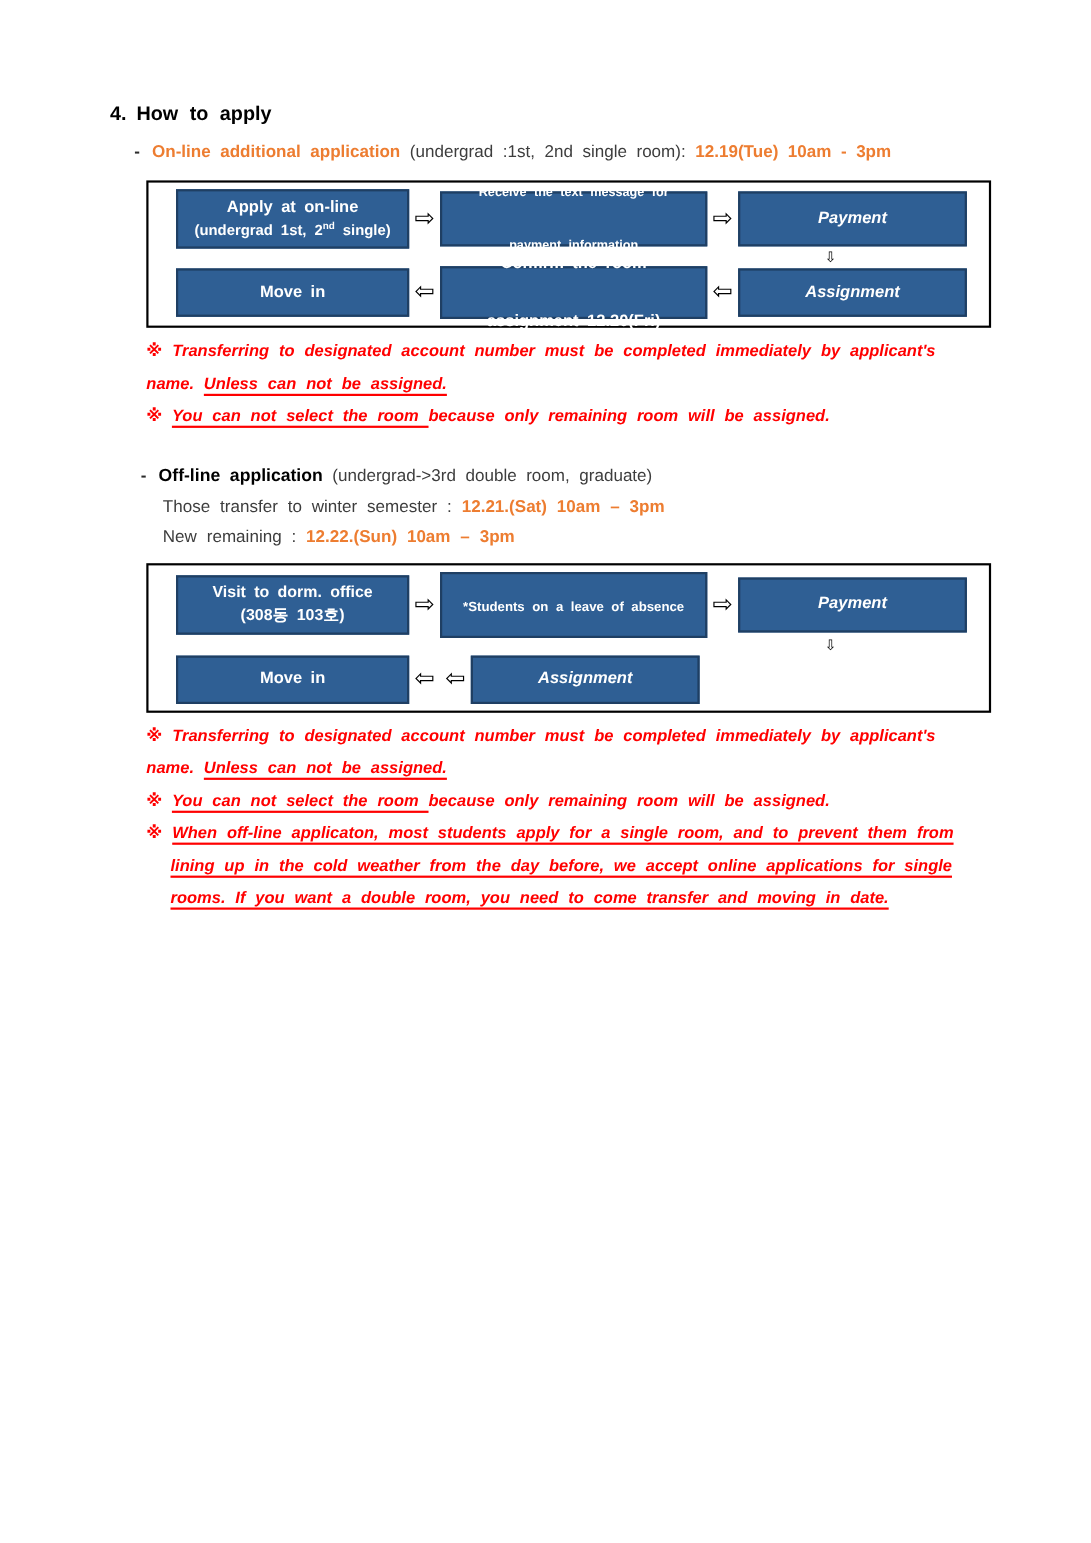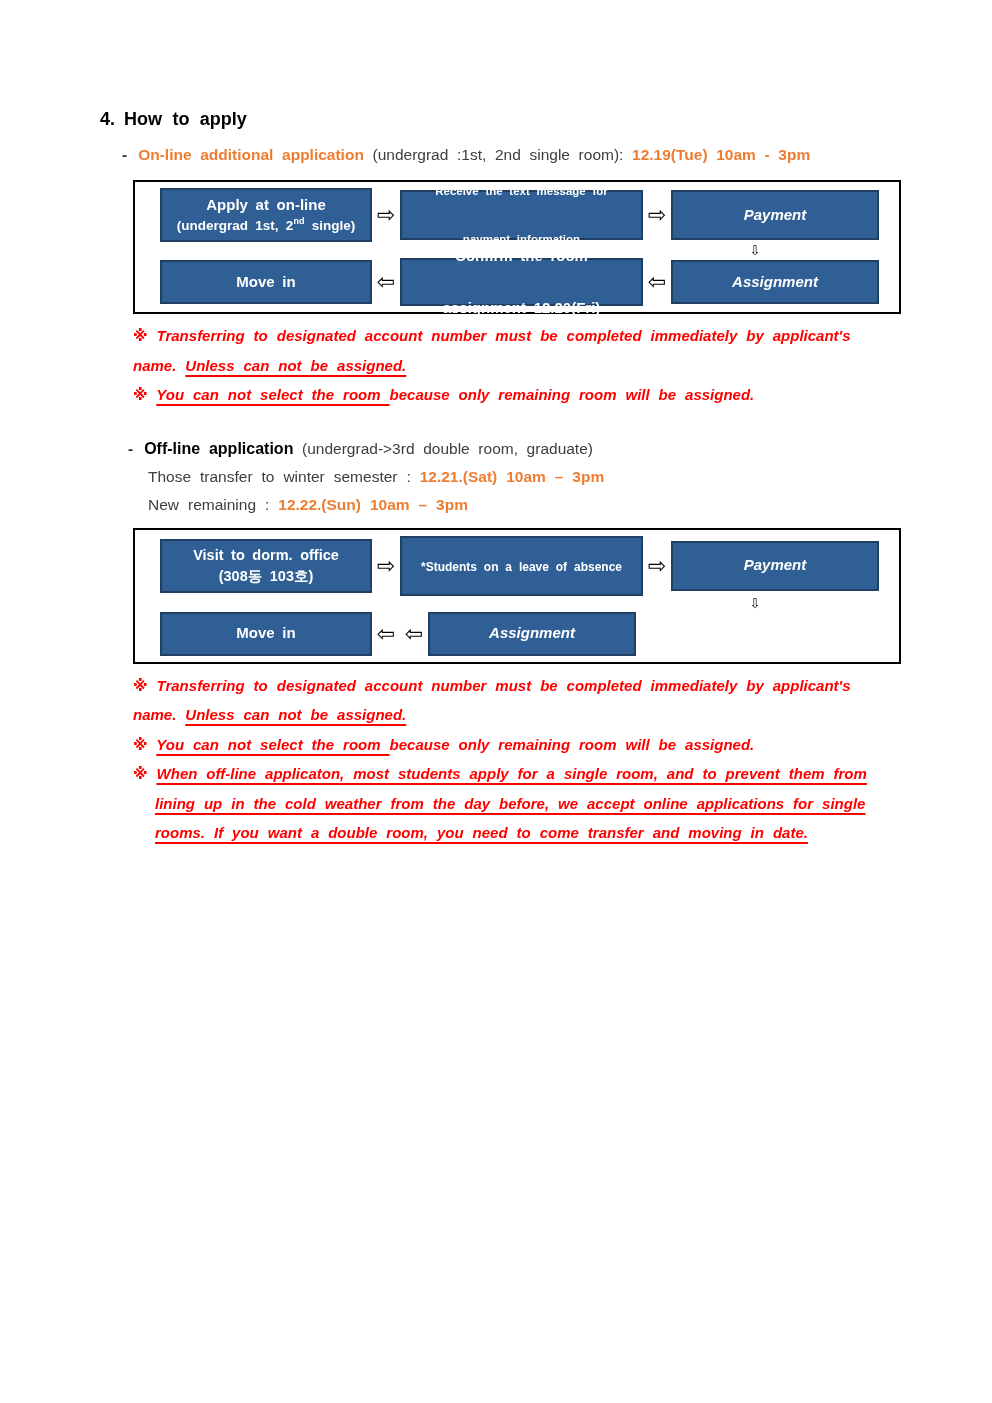--- a/index.html
+++ b/index.html
@@ -2,21 +2,21 @@
 <html><head>
 <meta charset="utf-8">
 <style>
   html,body{margin:0;padding:0;background:#fff;}
   .page{
     position:relative;width:992px;height:1403px;background:#ffffff;
     font-family:"Liberation Sans","DejaVu Sans",sans-serif;overflow:hidden;
     box-sizing:border-box;padding-top:93px;
   }
   
-  .heading{margin:16px 0 0 100px;font-size:18px;font-weight:bold;color:#000;word-spacing:0.3em;}
+  .heading{margin:0 0 0 100px;font-size:18px;font-weight:bold;color:#000;word-spacing:0.3em;}
   .heading .num{margin-right:9px;}
   
   .line-online{margin:16px 0 16px 122px;font-size:15.5px;white-space:nowrap;word-spacing:0.28em;color:#3d3d3d;}
   .line-offline{margin:30px 0 0 128px;font-size:15.5px;white-space:nowrap;word-spacing:0.28em;color:#3d3d3d;}
   .dash{color:#2b2b2b;font-weight:bold;margin-right:11px;}
   .orange{color:#ED7D31;font-weight:bold;}
   .blackbold{color:#000;font-weight:bold;font-size:16px;}
   .gray{color:#3d3d3d;}
   .date-line{margin:10px 0 0 148px;font-size:15.5px;color:#3d3d3d;white-space:nowrap;word-spacing:0.3em;}
   

